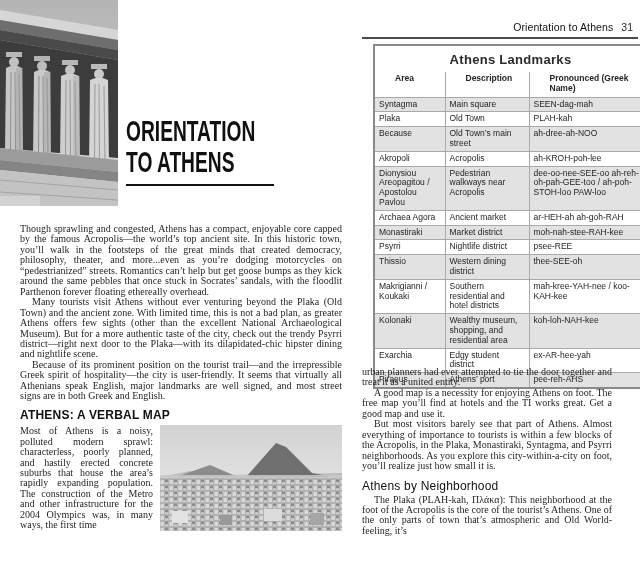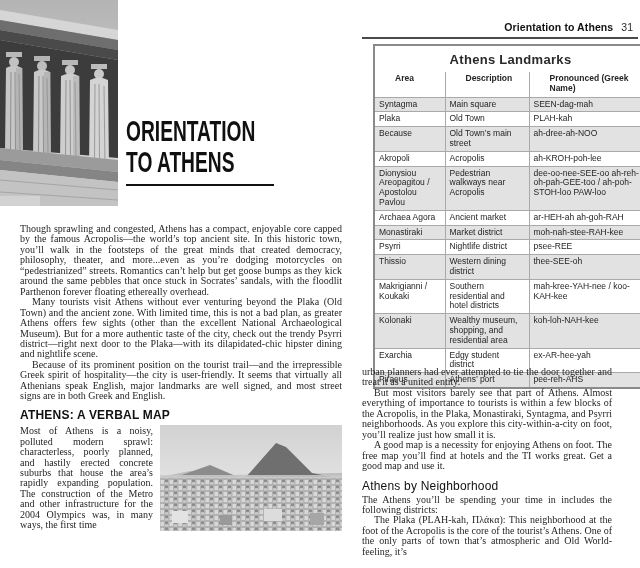--- a/index.html
+++ b/index.html
@@ -36,21 +36,21 @@
   .two-col { display:flex; gap:7px; margin-top:2px; align-items:flex-end; }
   .col-text { width:137px; }
   .cityscape-photo { flex:none; }
 
   
   .rp-header {
     position:absolute; left:362px; top:21px; width:271px; text-align:right;
     font-family:"Liberation Sans", sans-serif; font-size:10.5px; color:#111;
     white-space:nowrap;
   }
-  .rp-header .hdr-title { font-weight:bold; letter-spacing:0.1px; }
+  .rp-header .hdr-title { font-weight:normal; letter-spacing:0.1px; }
   .rp-header .hdr-page { font-weight:normal; margin-left:8px; color:#2b2b2b; }
   .header-rule { position:absolute; left:362px; top:37px; width:276px; height:2px; background:#4a4a4a; }
 
   .side-tab {
     position:absolute; left:619px; top:63px; width:15px; height:80px;
     background:#a6a6a6; display:flex; align-items:center; justify-content:center;
   }
   .side-tab-text {
     writing-mode:vertical-rl; font-family:"Liberation Sans", sans-serif;
     font-weight:bold; font-size:7.5px; letter-spacing:1.4px; color:#0a0a0a;
@@ -297,22 +297,21 @@
         <td>Piraeus</td>
         <td>Athens’ port</td>
         <td>pee-reh-AHS</td>
       </tr>
     </tbody>
       </table>
     </div>
 
     <div class="rp-body">
       <p class="serif-body">urban planners had ever attempted to tie the door together and treat it as a united entity.</p>
+      <p class="serif-body indent">A good map is a necessity for enjoying Athens on foot. The free map you’ll find at hotels and the TI works great. Get a good map and use it.</p>
       <p class="serif-body indent">But most visitors barely see that part of Athens. Almost everything of importance to tourists is within a few blocks of the Acropolis, in the Plaka, Monastiraki, Syntagma, and Psyrri neighborhoods. As you explore this city-within-a-city on foot, you’ll realize just how small it is.</p>
-      <p class="serif-body indent">A good map is a necessity for enjoying Athens on foot. The free map you’ll find at hotels and the TI works great. Get a good map and use it.</p>
 
       <div class="rp-subheading">Athens by Neighborhood</div>
-      <p class="serif-body">The Athens you’ll be spending your time in includes the following districts:</p>
       <p class="serif-body indent"><span class="bold-lead">The Plaka</span><span> (PLAH-kah, Πλάκα): This neighborhood at the foot of the Acropolis is the core of the tourist’s Athens. One of the only parts of town that’s atmospheric and Old World-feeling, it’s</span></p>
     </div>
   </div>
 
 </div>
 
 </body></html>

